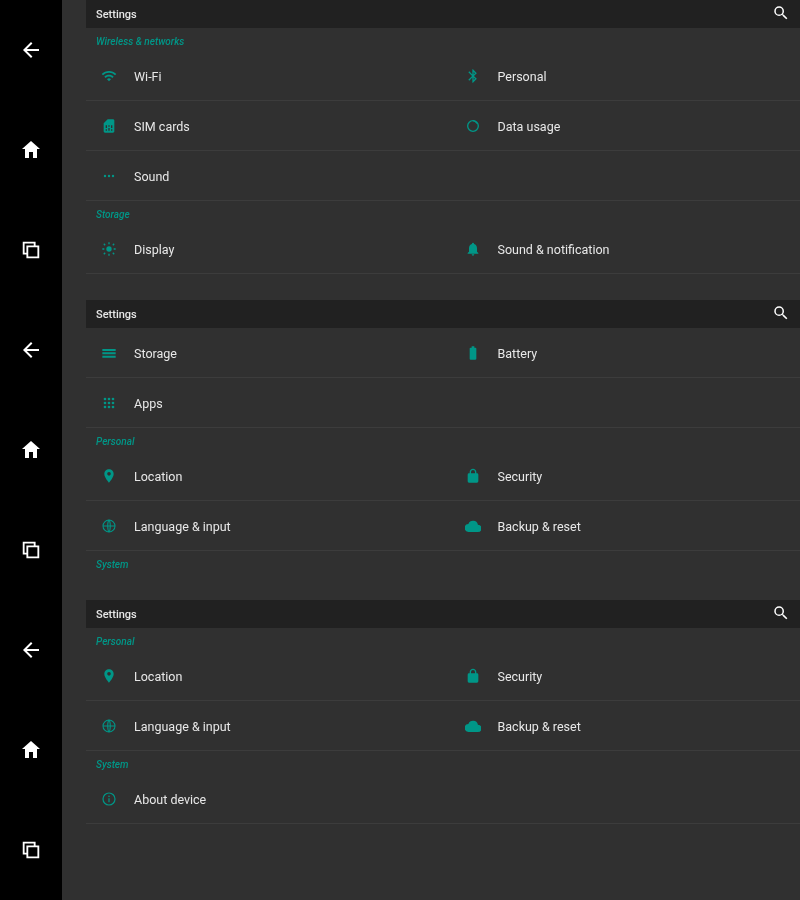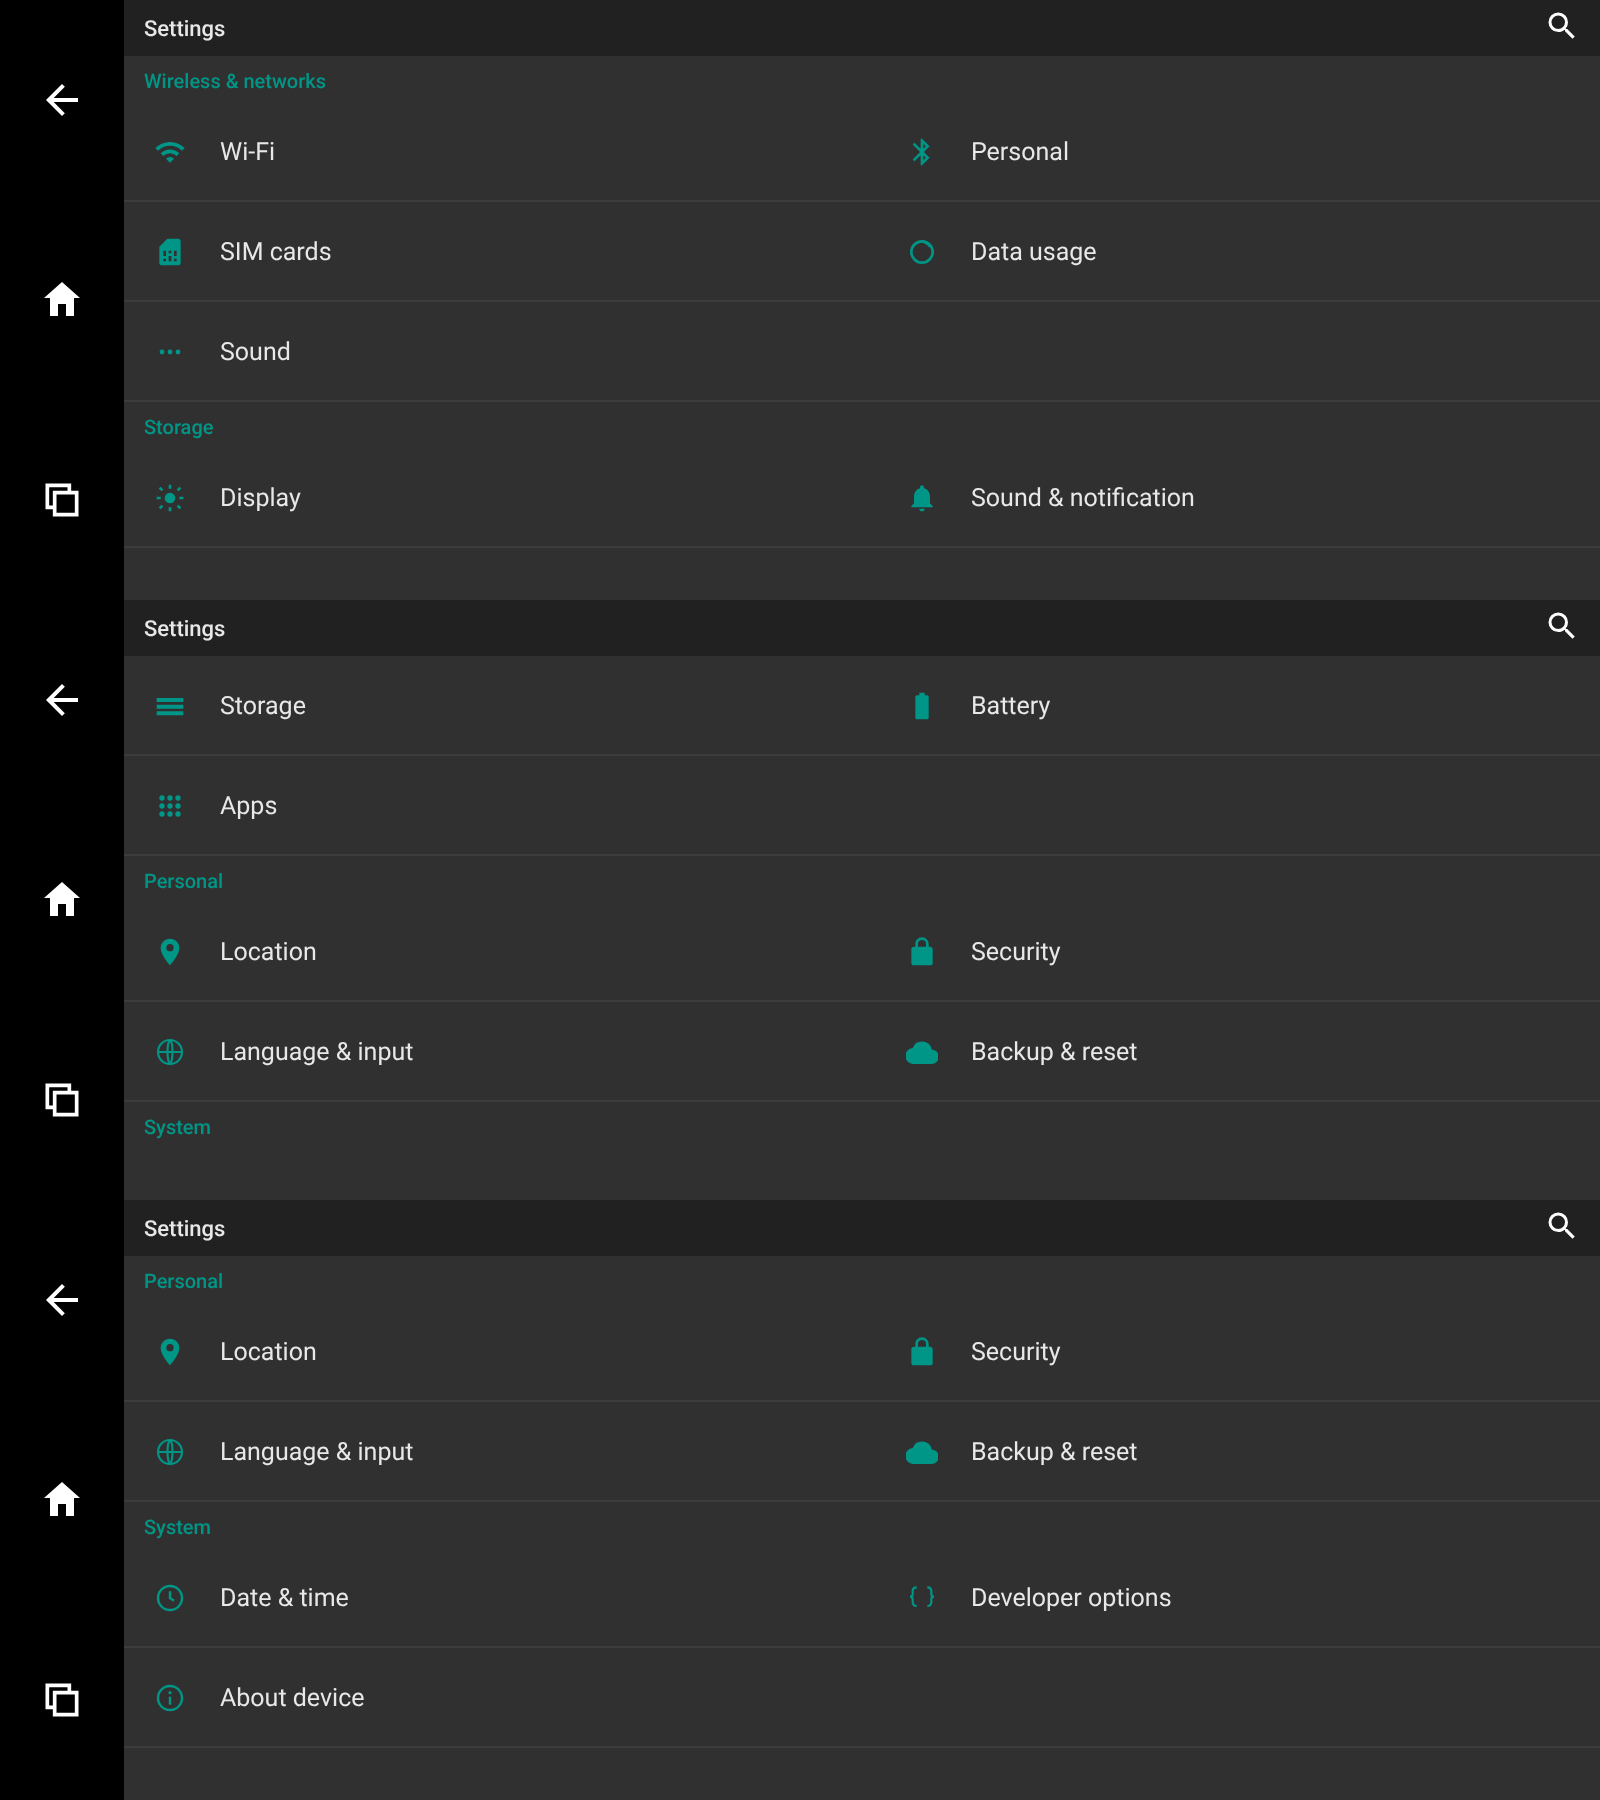--- a/index.html
+++ b/index.html
@@ -22,38 +22,40 @@
     display: flex;
     align-items: center;
     justify-content: center;
   }
   .navcell svg { fill: #fff; }
   .panels {
     flex: 1;
     display: flex;
     flex-direction: column;
     background: #303030;
+    padding-left: 24px;
   }
   .panel { flex: 1; overflow: hidden; position: relative; }
   .header {
     height: 28px;
     background: #212121;
     display: flex;
     align-items: center;
     padding: 0 10px;
     color: #e8e8e8;
     font-size: 11px;
     font-weight: 500;
   }
   .header .spacer { flex: 1; }
   .section-header {
     color: #009687;
     font-size: 10px;
     font-weight: 500;
     padding: 8px 10px 4px 10px;
+    font-style: italic;
   }
   .item {
     display: flex;
     align-items: center;
     height: 50px;
     padding-left: 14px;
     color: #e8e8e8;
     font-size: 12.5px;
     cursor: pointer;
     position: relative;
@@ -417,38 +419,20 @@
             </svg>
           </span>
           <span>Backup &amp; reset</span>
         </div>
       </div>
       <div class="section-header">System</div>
       <div class="grid-row">
         <div class="item">
           <span class="icon">
             <svg width="16" height="16" viewBox="0 0 24 24">
-              <use href="#i-clock"></use>
-            </svg>
-          </span>
-          <span>Date &amp; time</span>
-        </div>
-        <div class="item">
-          <span class="icon">
-            <svg width="16" height="16" viewBox="0 0 24 24">
-              <use href="#i-braces"></use>
-            </svg>
-          </span>
-          <span>Developer options</span>
-        </div>
-      </div>
-      <div class="grid-row">
-        <div class="item">
-          <span class="icon">
-            <svg width="16" height="16" viewBox="0 0 24 24">
               <use href="#i-info"></use>
             </svg>
           </span>
           <span>About device</span>
         </div>
         <div></div>
       </div>
     </div>
   </div>
 

